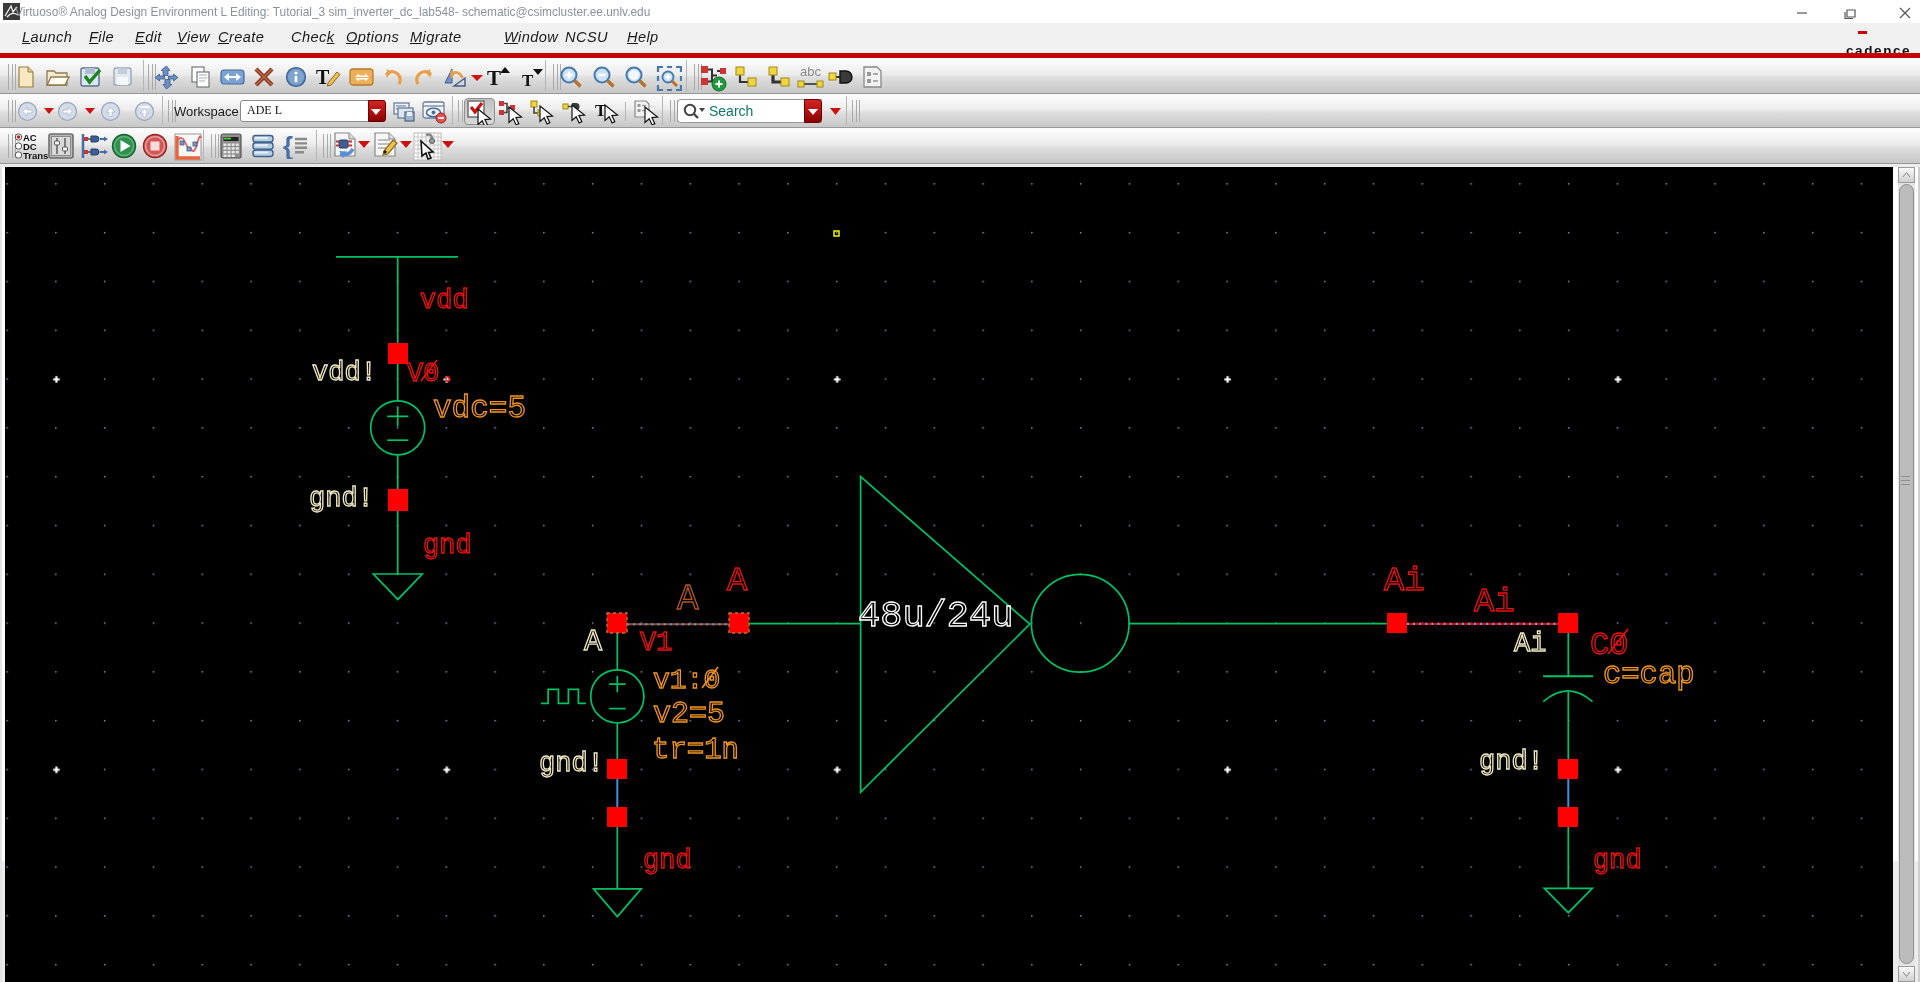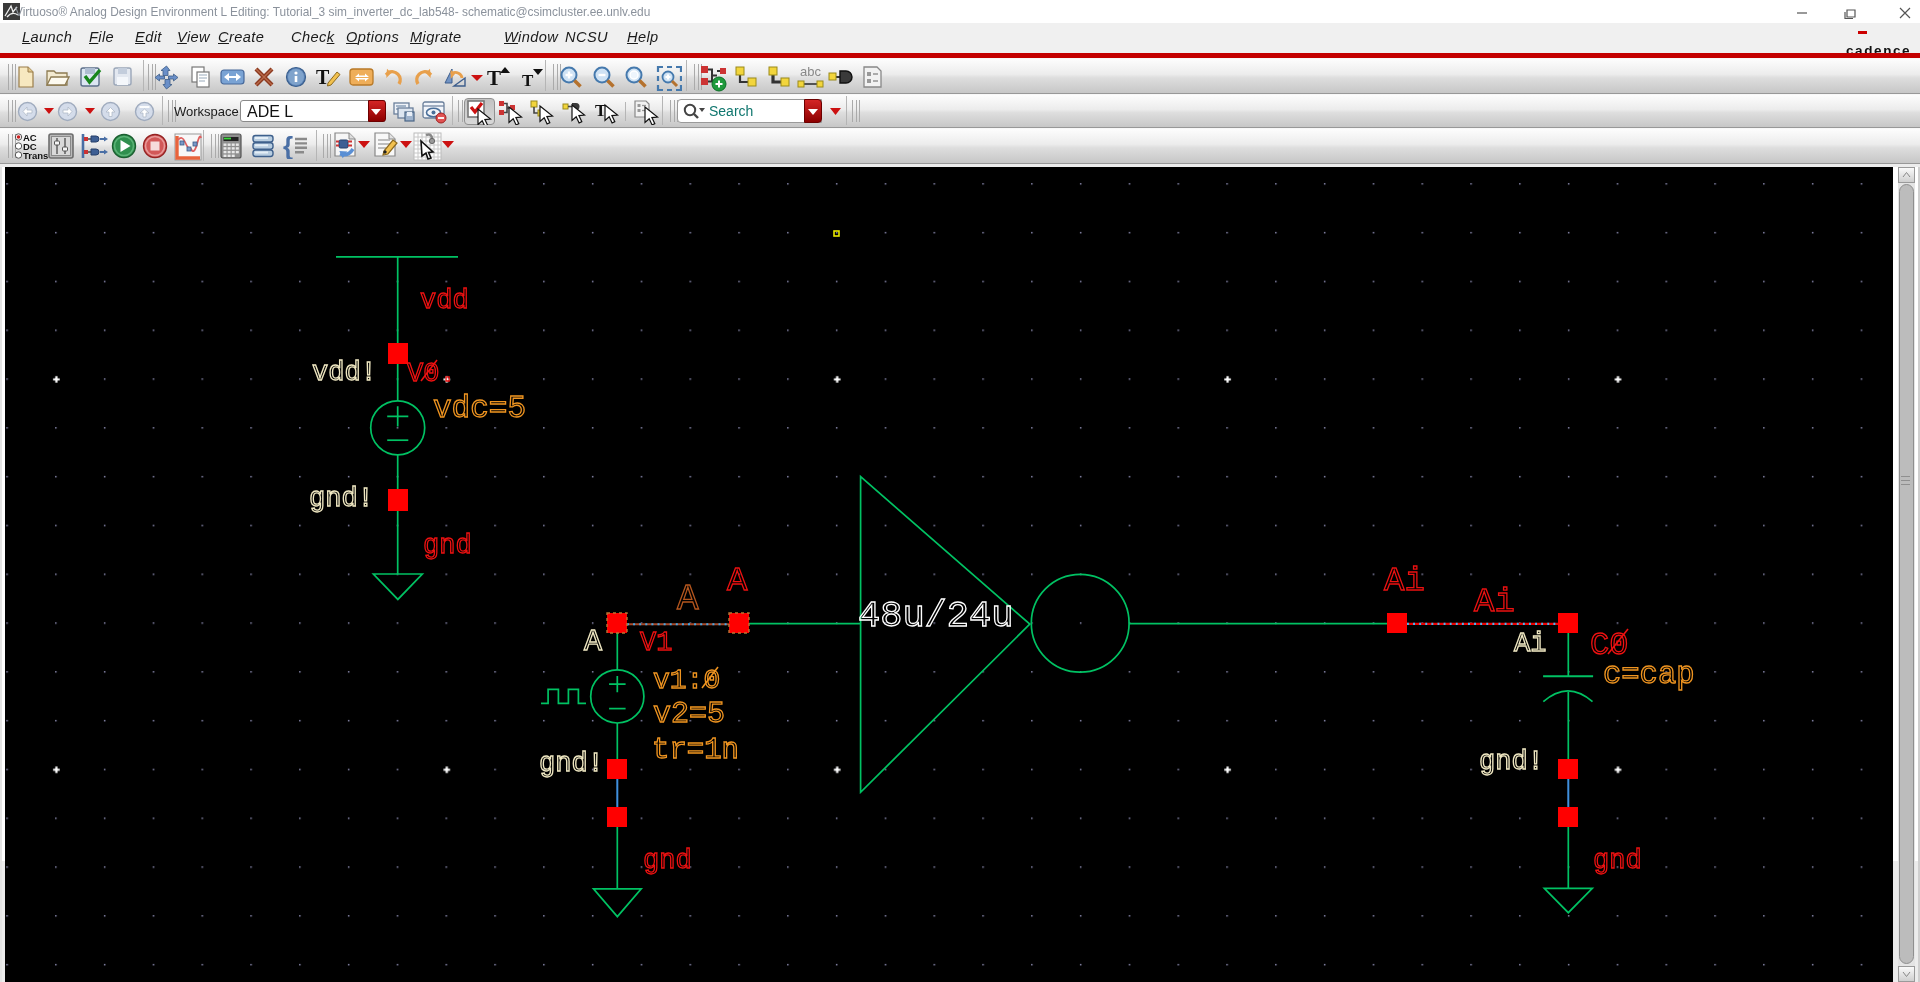--- a/index.html
+++ b/index.html
@@ -255,21 +255,21 @@
       <circle cx="10.5" cy="10.5" r="9" fill="#d4dcea" stroke="#9fabbe" stroke-width="1.4"></circle>
       <path d="M6,11 L10.5,6.5 L15,11 H12 V15.5 H9 V11 Z" fill="#fff" stroke="#b0bac8" stroke-width="0.8"></path>
     </svg>
 <svg class="ic" style="left:134px;top:101px" width="21" height="21">
       <circle cx="10.5" cy="10.5" r="9" fill="#d4dcea" stroke="#9fabbe" stroke-width="1.4"></circle>
       <path d="M5.5,6 H15.5" stroke="#fff" stroke-width="1.8"></path>
       <path d="M6,12 L10.5,8 L15,12 H12 V16 H9 V12 Z" fill="#fff" stroke="#b0bac8" stroke-width="0.8"></path>
     </svg>
 <span style="position:absolute;left:174px;top:104px;font-size:13px;color:#1a1a1a;">Workspace:</span>
 <div style="position:absolute;left:240px;top:100px;width:145px;height:22px;background:#fff;border:1px solid #8a8a8a;border-radius:3px 0 0 3px;box-sizing:border-box"></div>
-<span style="position:absolute;left:247px;top:103px;font-size:16px;color:#111;">ADE L</span>
+<span style="position:absolute;left:247px;top:103px;font-size:12px;color:#111;font-family:Liberation Serif, serif;">ADE L</span>
 <div style="position:absolute;left:368px;top:100px;width:18px;height:22px;background:linear-gradient(#d42525,#8c0000);border:1px solid #6d0000;border-radius:0 3px 3px 0;box-sizing:border-box"></div>
 <svg class="ic" style="left:370px;top:108px" width="12" height="8">
       <path d="M1,1 H11 L6,7 Z" fill="#fff"></path>
     </svg>
 <svg class="ic" style="left:392px;top:100px" width="24" height="24">
       <rect x="2" y="3" width="15" height="11" fill="#eef2f8" stroke="#6a7f9a" stroke-width="1.3"></rect>
       <path d="M4,6 H14 M4,9 H11" stroke="#8ba0b8" stroke-width="1.4"></path>
       <rect x="6" y="8" width="15" height="10" fill="#dde6f0" stroke="#6a7f9a" stroke-width="1.3"></rect>
       <rect x="13" y="12" width="9" height="9" fill="#9fb3cc" stroke="#4a6585" stroke-width="1.2"></rect>
       <rect x="15" y="12" width="5" height="4" fill="#e8eef6"></rect>

